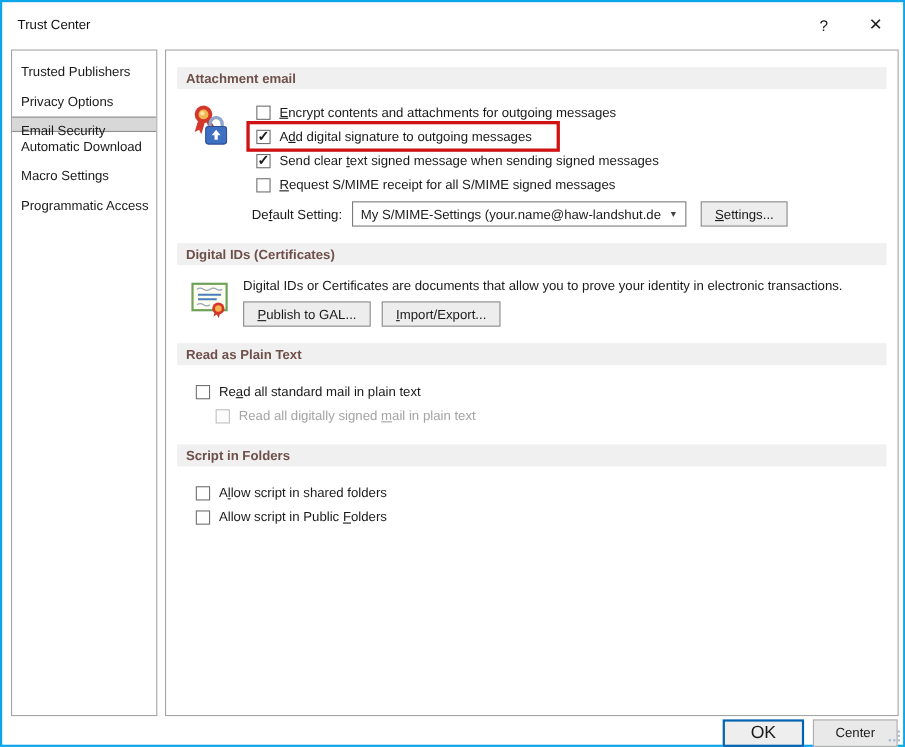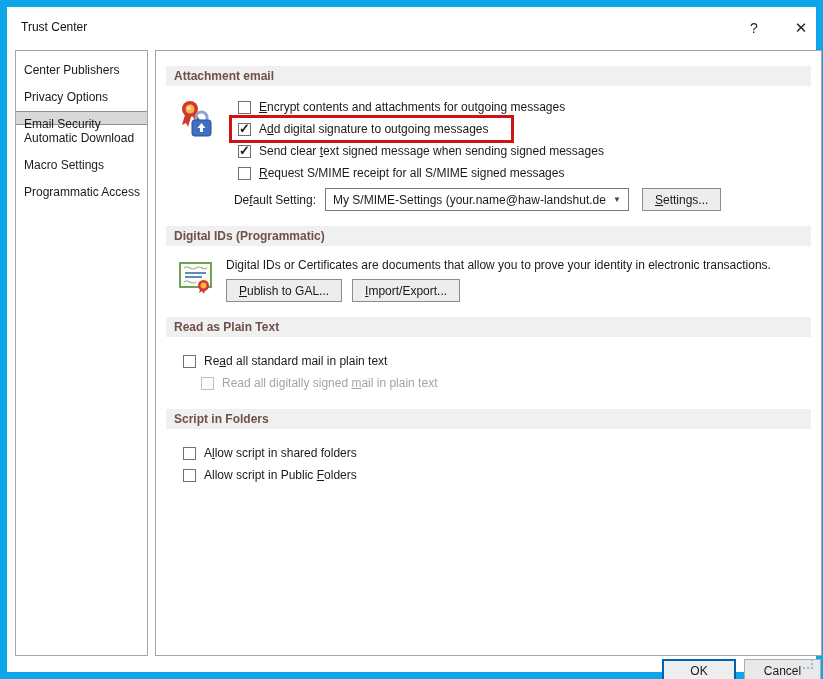--- a/index.html
+++ b/index.html
@@ -2,21 +2,21 @@
 <html><head>
 <meta charset="utf-8">
 <style>
   * { box-sizing: border-box; }
   html,body { margin:0; padding:0; }
   body {
     width:823px; height:679px; position:relative; overflow:hidden;
     font-family:"Liberation Sans", sans-serif; font-size:12px; color:#1a1a1a;
     background:#ffffff;
   }
-  .dialog { position:absolute; inset:0; border:7px solid #0ea5e9; background:#fff; }
+  .dialog { position:absolute; inset:0; border:2px solid #0ea5e9; background:#fff; }
 
   
   .title-text { position:absolute; left:14px; top:13px; font-size:12px; color:#111; }
   .win-btn { position:absolute; top:8px; width:28px; height:26px; text-align:center;
              line-height:26px; color:#222; cursor:default; }
   .help-btn { left:733px; font-size:14px; }
   .close-btn { left:780px; font-size:15px; }
 
   
   .sidebar { position:absolute; left:8px; top:43px; width:133px; height:606px;
@@ -62,21 +62,21 @@
   .dig-text { line-height:15px; }
   .dig-buttons { margin-top:6px; display:flex; gap:10px; }
 
   
   .rows { margin-top:13px; padding-left:17px; }
   .indent { margin-left:18px; }
 
   
   .ok-btn { position:absolute; left:655px; top:652px; width:74px; height:25px;
             background:#eeeeee; border:2px solid #0063b1; text-align:center;
-            line-height:21px; font-size:12px; }
+            line-height:21px; font-size:16px; }
   .cancel-btn { position:absolute; left:737px; top:652px; width:77px; height:25px;
             background:#e9e9e9; border:1px solid #adadad; text-align:center;
             line-height:23px; font-size:12px; }
   .grip { position:absolute; right:2px; bottom:2px; width:12px; height:12px; }
   .grip i { position:absolute; width:2px; height:2px; background:#9fb8d2; }
   .grip i:nth-child(1){ right:1px; bottom:1px; }
   .grip i:nth-child(2){ right:5px; bottom:1px; }
   .grip i:nth-child(3){ right:1px; bottom:5px; }
   .grip i:nth-child(4){ right:9px; bottom:1px; }
   .grip i:nth-child(5){ right:1px; bottom:9px; }
@@ -85,21 +85,21 @@
 </head>
 <body>
 
 <div class="dialog">
 
   <div class="title-text">Trust Center</div>
   <div class="win-btn help-btn">?</div>
   <div class="win-btn close-btn">✕</div>
 
   <div class="sidebar">
-    <div class="side-item">Center Publishers</div>
+    <div class="side-item">Trusted Publishers</div>
     <div class="side-item">Privacy Options</div>
     <div class="side-item selected">Email Security</div>
     <div class="side-item">Automatic Download</div>
     <div class="side-item">Macro Settings</div>
     <div class="side-item">Programmatic Access</div>
   </div>
 
   <div class="main">
 
     <div class="sec-h">Attachment email</div>
@@ -140,21 +140,21 @@
       <div class="ds-row">
         <span class="ds-label">De<u>f</u>ault Setting:</span>
         <div class="combo">
           <span>My S/MIME-Settings (your.name@haw-landshut.de</span>
           <span class="combo-arrow">▼</span>
         </div>
         <div class="btn settings-btn"><u>S</u>ettings...</div>
       </div>
     </div>
 
-    <div class="sec-h">Digital IDs (Programmatic)</div>
+    <div class="sec-h">Digital IDs (Certificates)</div>
 
     <div class="dig-body">
       <svg class="dig-icon" viewBox="0 0 37 37">
         <rect x="2" y="4" width="31" height="24" fill="#fdfdf2" stroke="#6da258" stroke-width="2"></rect>
         <path d="M6 9 q3 -2 6 0 q3 2 6 0 q3 -2 6 0 q2 1.5 5 0" fill="none" stroke="#9aa7b8" stroke-width="1.2"></path>
         <line x1="7" y1="14" x2="28" y2="14" stroke="#4a7ebd" stroke-width="1.8"></line>
         <line x1="7" y1="18" x2="24" y2="18" stroke="#4a7ebd" stroke-width="1.8"></line>
         <path d="M6 23 q3 -2 6 0 q3 2 6 0" fill="none" stroke="#9aa7b8" stroke-width="1.2"></path>
         <polygon points="23,27 21,34 24,32 26,35 28,27" fill="#c43a2c"></polygon>
         <circle cx="25.5" cy="26.5" r="5.5" fill="#d4372a"></circle>
@@ -189,21 +189,21 @@
       </div>
       <div class="cb-row">
         <span class="cb"></span>
         <span class="lbl">Allow script in Public <u>F</u>olders</span>
       </div>
     </div>
 
   </div>
 
   <div class="ok-btn">OK</div>
-  <div class="cancel-btn">Cancel</div>
+  <div class="cancel-btn">Center</div>
   <div class="grip">
       <i></i>
       <i></i>
       <i></i>
       <i></i>
       <i></i>
     </div>
 
 </div>
 

